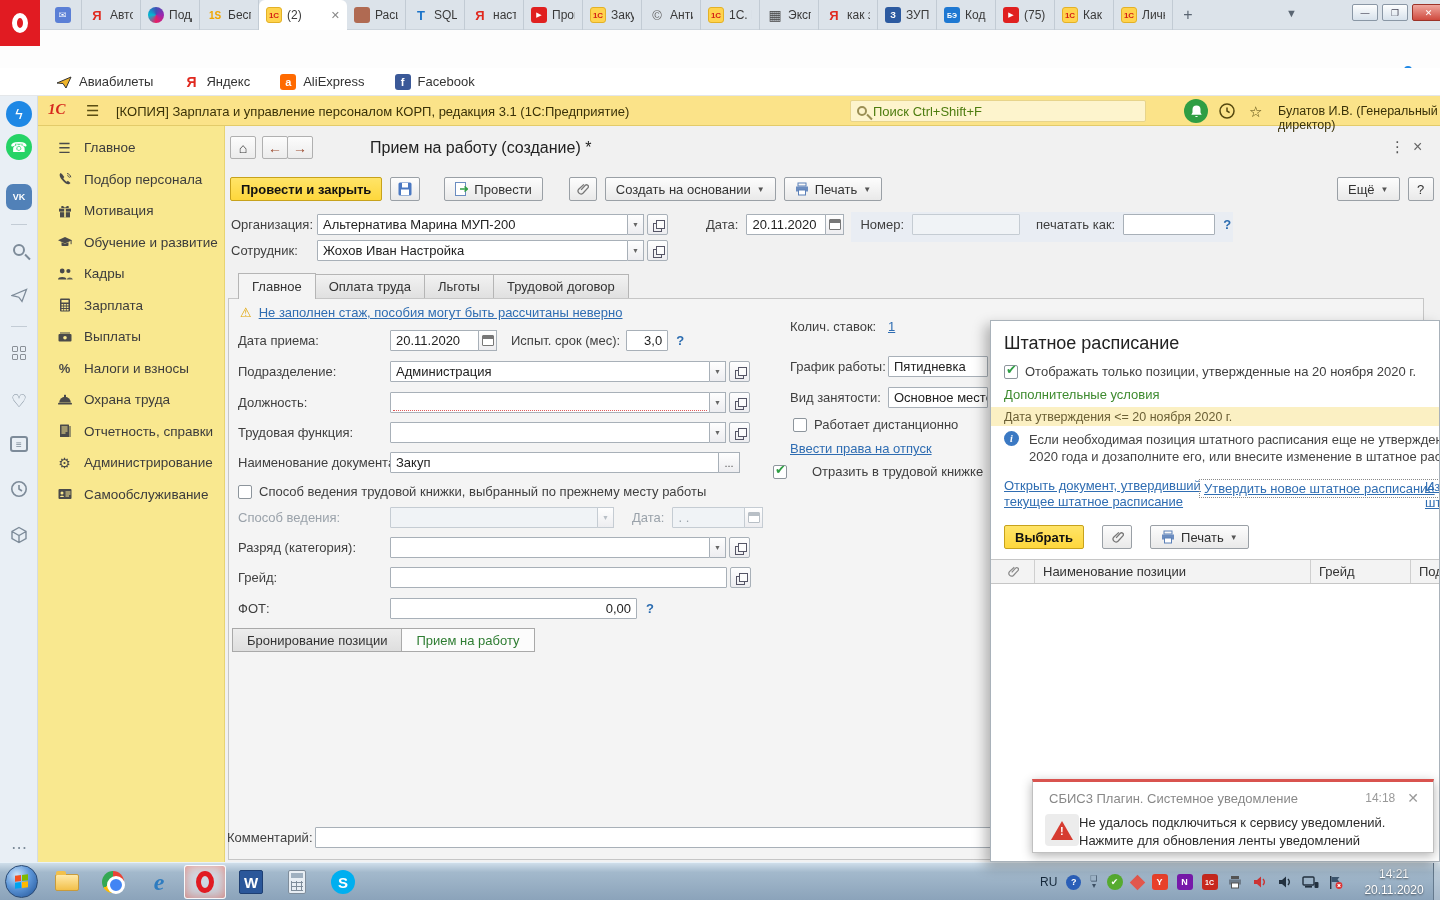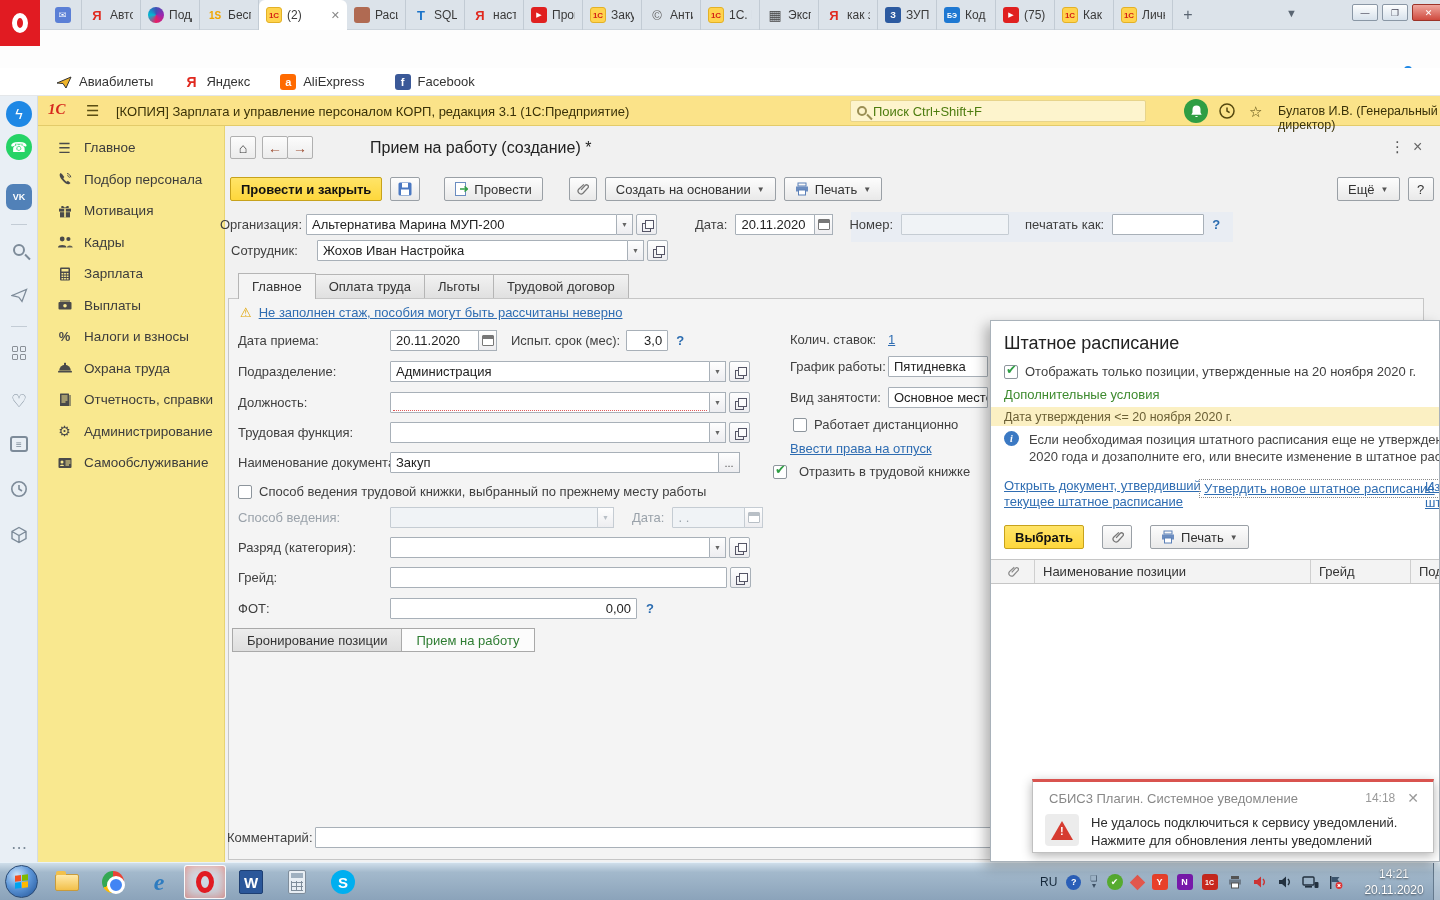--- a/index.html
+++ b/index.html
@@ -421,20 +421,30 @@
             <rect x="7.2" y="5.6" width="1.6" height="8.8" fill="#f9e88f"></rect>
             <path d="M8 5C6 2 3 3 4.5 5z" fill="#4a4a4a"></path>
             <path d="M8 5c2-3 5-2 3.5 0z" fill="#4a4a4a"></path>
           </svg>
         </span>
         <span>Мотивация</span>
       </div>
     <div class="sbitem">
         <span class="sbic">
           <svg class="svgic" viewBox="0 0 16 16" fill="#4a4a4a">
+            <polygon points="8,3 15,6.2 8,9.4 1,6.2"></polygon>
+            <path d="M4.5 8.2v3.2c0 .9 7 .9 7 0V8.2L8 9.8z"></path>
+            <rect x="13.6" y="6.2" width="1" height="4"></rect>
+          </svg>
+        </span>
+        <span>Обучение и развитие</span>
+      </div>
+    <div class="sbitem">
+        <span class="sbic">
+          <svg class="svgic" viewBox="0 0 16 16" fill="#4a4a4a">
             <circle cx="5.2" cy="5" r="2.4"></circle>
             <path d="M1 13.5c0-3.2 8.4-3.2 8.4 0z"></path>
             <circle cx="11.4" cy="5" r="2.1"></circle>
             <path d="M9.8 13.5c.4-2.8 5.6-2.8 6 0z" opacity=".85"></path>
           </svg>
         </span>
         <span>Кадры</span>
       </div>
     <div class="sbitem">
         <span class="sbic">
@@ -564,21 +574,21 @@
   </div>
   <div class="row" style="left:1337px;top:177px;gap:8px">
     <div class="btn">
         <span>Ещё</span>
         <span style="font-size:8px;color:#555">▼</span>
       </div>
     <div class="btn" style="width:26px;padding:0">?</div>
   </div>
 
   <div class="abs" style="left:851px;top:212px;width:382px;height:30px;background:#e9edf3"></div>
-  <div class="row" style="left:220px;top:214px">
+  <div class="row" style="left:231px;top:214px">
     <span class="lbl" style="width:86px">Организация:</span>
     <div class="inp" style="width:311px">
         <span>Альтернатива Марина МУП-200</span>
       </div>
     <div class="dd">▼</div>
     <div class="openb"></div>
     <span class="lbl" style="margin-left:38px;margin-right:8px">Дата:</span>
     <div class="inp" style="width:80px">
         <span>20.11.2020</span>
       </div>
@@ -694,42 +704,42 @@
   </div>
   <div class="row" style="left:232px;top:628px">
     <div class="modetab">Бронирование позиции</div>
     <div class="modetab on">Прием на работу</div>
   </div>
   <div class="row" style="left:227px;top:827px">
     <span class="lbl" style="width:88px">Комментарий:</span>
     <div class="inp" style="width:1103px"></div>
   </div>
 
-  <div class="row" style="left:790px;top:332px">
+  <div class="row" style="left:790px;top:319px">
     <span class="lbl" style="width:98px">Колич. ставок:</span>
     <span class="link">1</span>
   </div>
   <div class="row" style="left:790px;top:356px">
     <span class="lbl" style="width:98px">График работы:</span>
     <div class="inp" style="width:100px">
         <span>Пятидневка</span>
       </div>
   </div>
   <div class="row" style="left:790px;top:387px">
     <span class="lbl" style="width:98px">Вид занятости:</span>
     <div class="inp" style="width:100px">
         <span>Основное место р</span>
       </div>
   </div>
   <div class="row" style="left:793px;top:417px;gap:7px">
     <span class="cb"></span>
     <span class="lbl">Работает дистанционно</span>
   </div>
   <div class="abs" style="left:790px;top:441px"><span class="link">Ввести права на отпуск</span></div>
-  <div class="row" style="left:773px;top:464px;gap:12px">
+  <div class="row" style="left:773px;top:464px;gap:25px">
     <span class="cb on"></span>
     <span class="lbl">Отразить в трудовой книжке</span>
   </div>
 
   <div class="dlg">
     <div class="dlg-title">Штатное расписание</div>
     <div class="row" style="left:13px;top:43px;gap:7px;position:absolute">
       <span class="cb on"></span>
       <span class="lbl">Отображать только позиции, утвержденные на 20 ноября 2020 г.</span>
     </div>
@@ -779,21 +789,21 @@
     </div>
     <div class="abs" style="left:0;top:263px;width:450px;height:279px;background:#fff"></div>
   </div>
 
   <div class="notif">
     <div class="row" style="left:16px;top:8px;position:absolute;width:370px">
       <span style="color:#888;font-size:13px">СБИС3 Плагин. Системное уведомление</span>
       <span style="margin-left:auto;color:#999;font-size:12px">14:18</span>
       <span style="margin-left:12px;color:#999;font-size:14px">✕</span>
     </div>
-    <div class="row" style="left:12px;top:32px;position:absolute;gap:12px;align-items:flex-start">
+    <div class="row" style="left:12px;top:32px;position:absolute;gap:0;align-items:flex-start">
       <div style="width:34px;height:32px;background:#ececec;border-radius:4px;display:flex;align-items:center;justify-content:center">
           <span class="ntri"></span>
         </div>
       <div style="font-size:13px;color:#2b2b2b;line-height:18px">
         <div>Не удалось подключиться к сервису уведомлений.</div>
         <div>Нажмите для обновления ленты уведомлений</div>
       </div>
     </div>
   </div>
 

